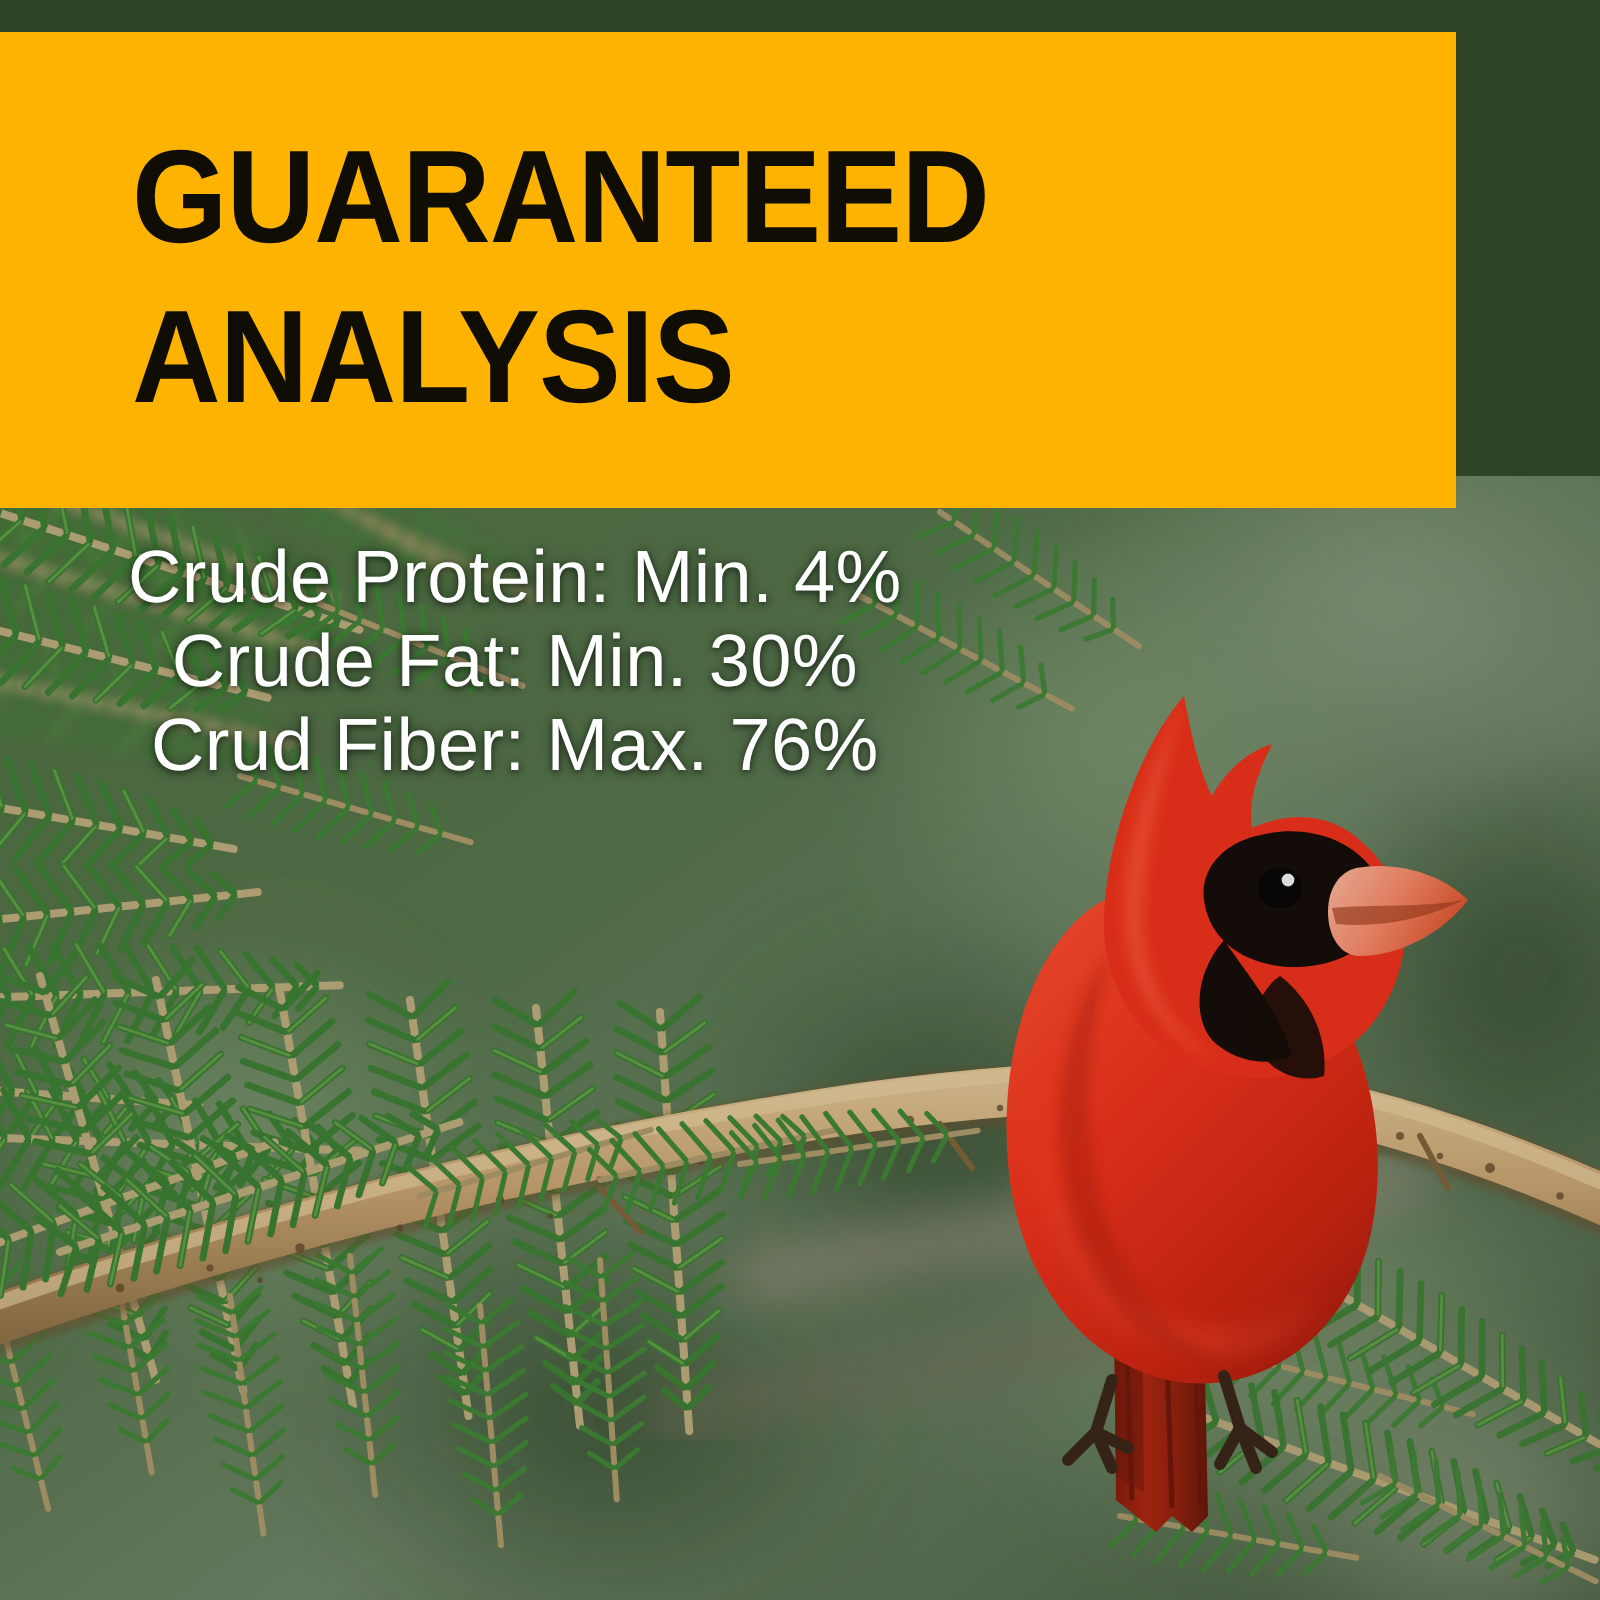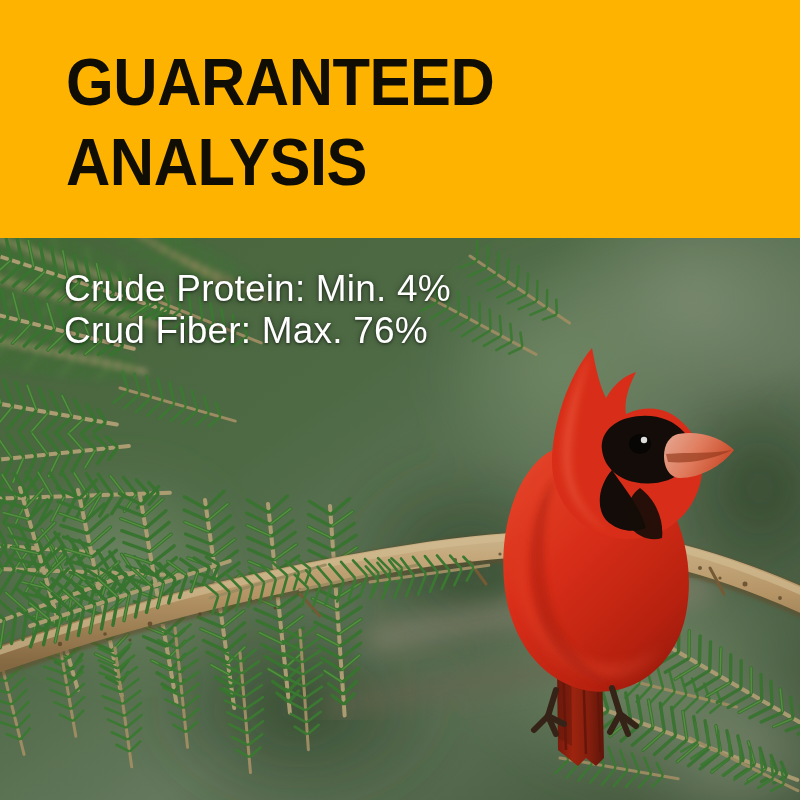--- a/index.html
+++ b/index.html
@@ -7,22 +7,22 @@
 
   .canvas{
     position:relative;
     width:800px;height:800px;
     overflow:hidden;
     background:#2f4326;
   }
 
   
   .header-band{
-    position:absolute;left:0;top:0;
-    width:800px;height:238px;
+    position:absolute;left:0;top:16px;
+    width:728px;height:238px;
     background:#FDB300;
     z-index:40;
   }
   .header-title{
     position:absolute;
     left:66px;top:42px;
     width:700px;
     color:#100d05;
     font-family:"Liberation Sans",sans-serif;
     font-weight:700;
@@ -49,21 +49,21 @@
     left:64px;top:268px;
     z-index:30;
     color:#ffffff;
     font-family:"Liberation Sans",sans-serif;
     font-weight:400;
     font-size:37px;
     line-height:42px;
     letter-spacing:0.2px;
     text-shadow:0 1px 3px rgba(0,0,0,.55), 0 0 7px rgba(0,0,0,.35);
   }
-  .analysis-line{display:block;white-space:nowrap;}
+  .analysis-line{display:block;white-space:nowrap;text-align:center;}
 </style>
 </head>
 <body>
 
 <div class="canvas">
 
   <div class="photo">
     <svg viewBox="0 0 800 562" preserveAspectRatio="none">
       <defs>
         <linearGradient id="bgGrad" x1="0" y1="0" x2="1" y2="1">
@@ -383,16 +383,17 @@
     </svg>
   </div>
 
   <div class="header-band">
     <div class="header-title">GUARANTEED
 ANALYSIS</div>
   </div>
 
   <div class="analysis-list">
     <span class="analysis-line">Crude Protein: Min. 4%</span>
+    <span class="analysis-line">Crude Fat: Min. 30%</span>
     <span class="analysis-line">Crud Fiber: Max. 76%</span>
   </div>
 
 </div>
 
 </body></html>

